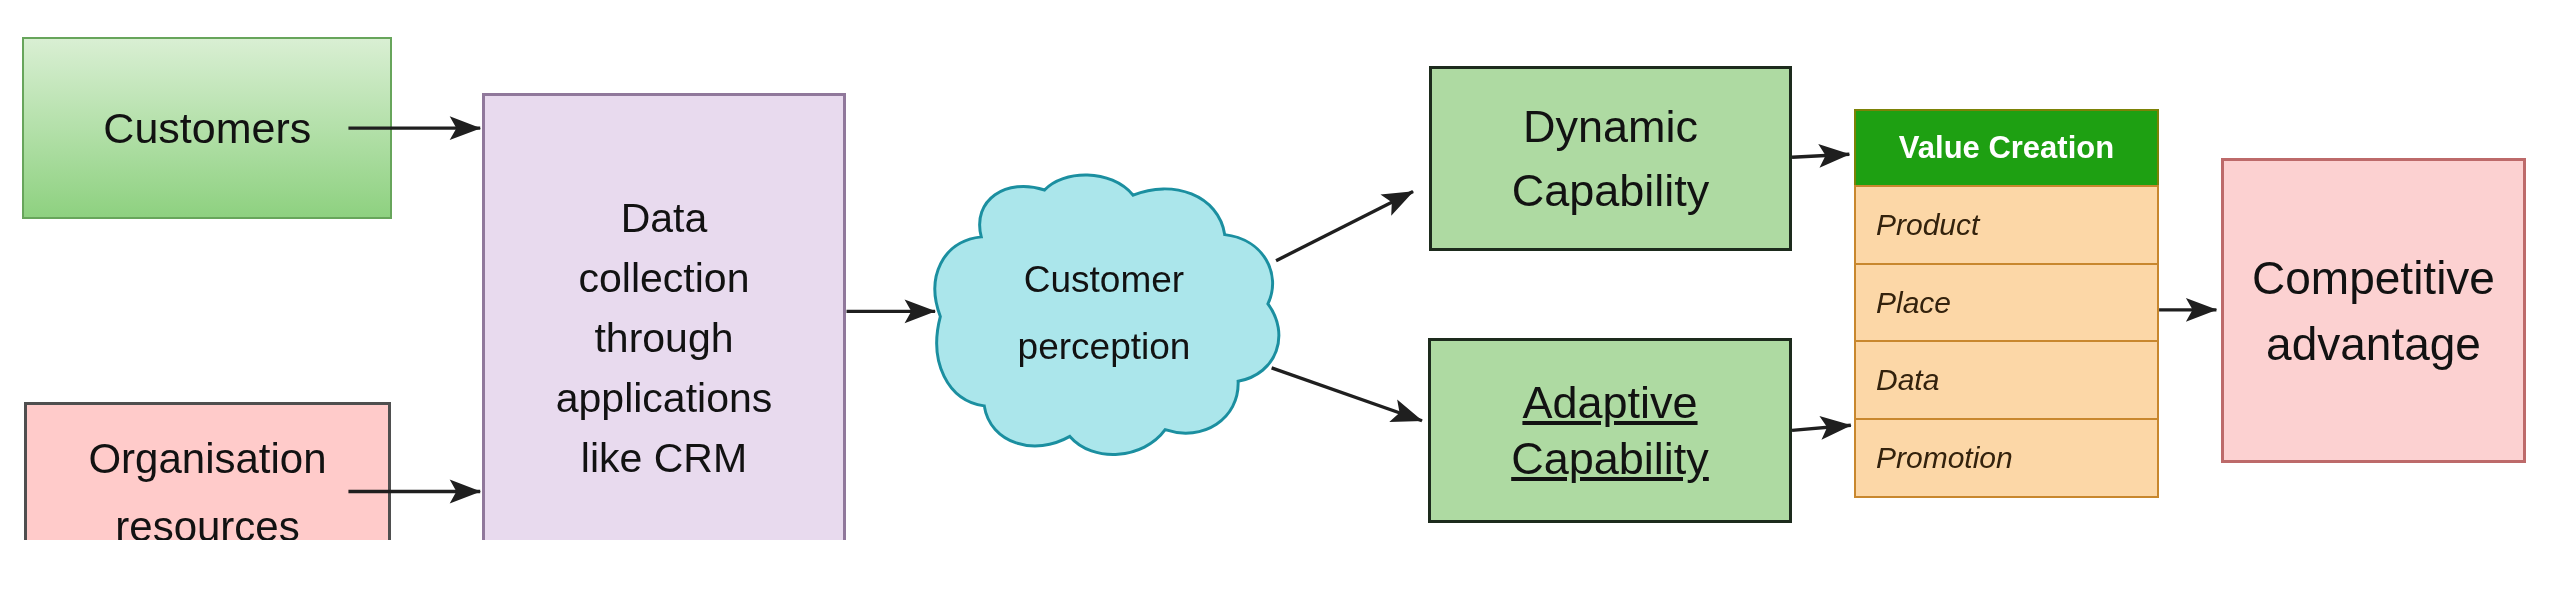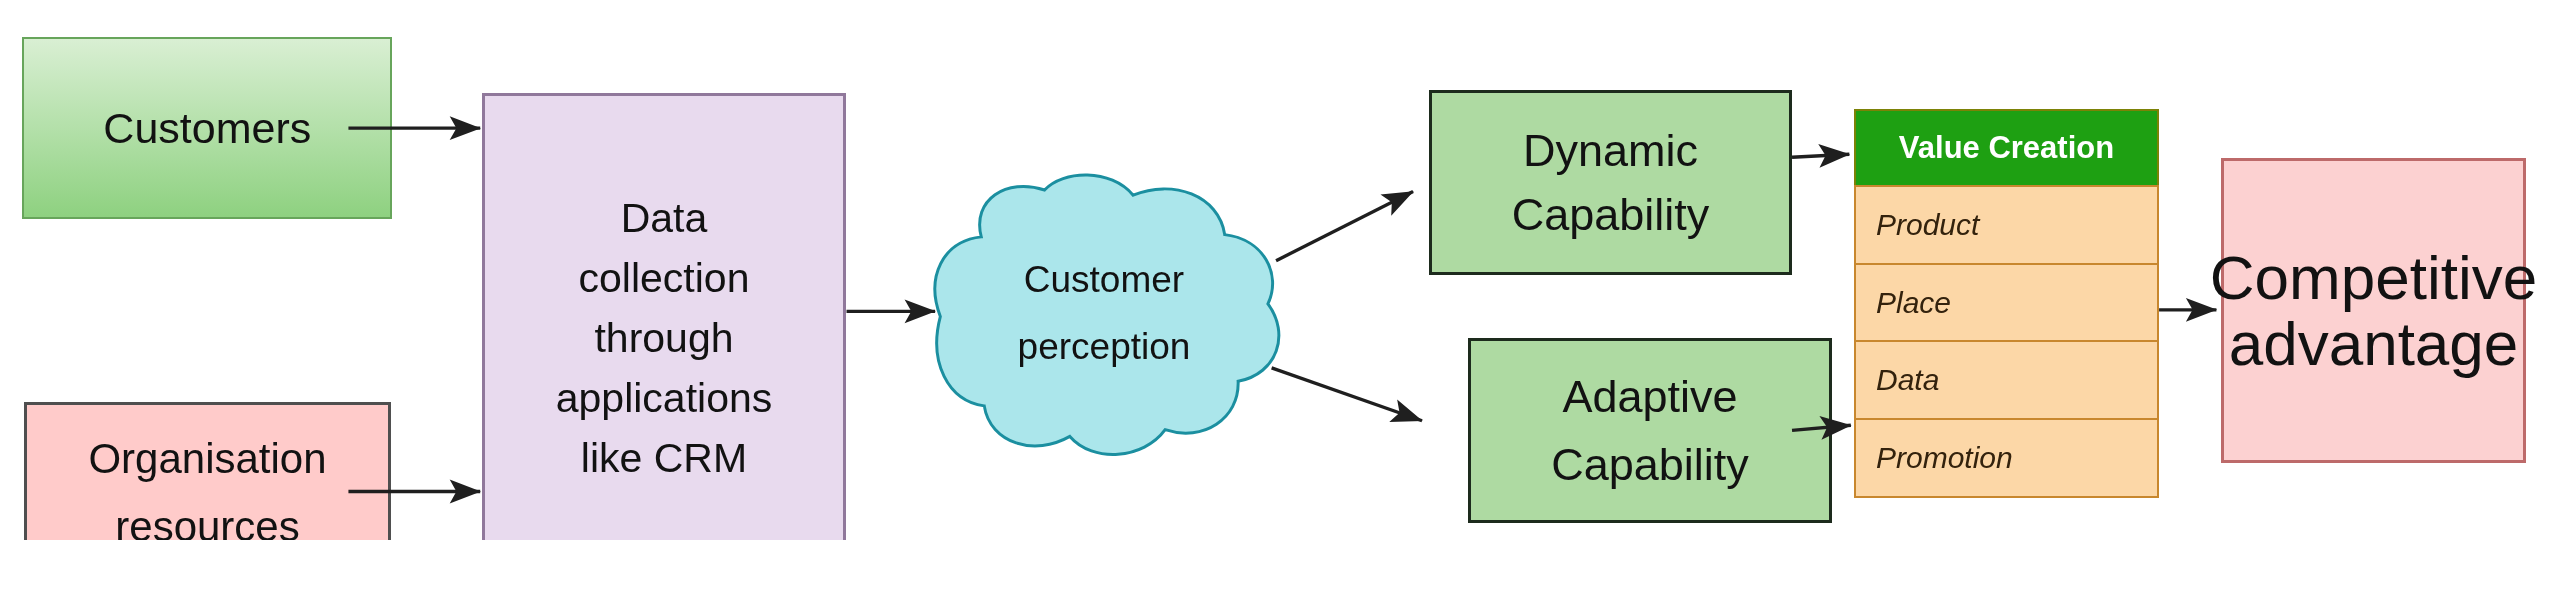--- a/index.html
+++ b/index.html
@@ -46,33 +46,33 @@
   .cloud-label{
     position:absolute;left:933px;top:246px;width:342px;height:134px;
     display:flex;align-items:center;justify-content:center;text-align:center;
     font-size:37px;line-height:67px;z-index:4;
   }
   .cloud-label .lbl{white-space:pre-line;}
   .node-dynamic{
     left:1429px;top:66px;width:363px;height:185px;
     background:var(--capability_fill);
     border:3.7px solid var(--capability_border);
-    font-size:45px;line-height:64px;margin-top:24px;
+    font-size:45px;line-height:64px;
   }
   .node-adaptive{
-    left:1468px;top:338px;width:364px;height:185px;
+    left:1428px;top:338px;width:364px;height:185px;
     background:var(--capability_fill);
     border:3.7px solid var(--capability_border);
-    font-size:45px;line-height:68px;
+    font-size:45px;line-height:56px;text-decoration:underline;
   }
   .node-competitive{
     left:2221px;top:158px;width:305px;height:305px;
     background:var(--competitive_fill);
     border:3.7px solid var(--competitive_border);
-    font-size:62px;line-height:66px;
+    font-size:46px;line-height:66px;
   }
   .vtable{
     position:absolute;left:1854px;top:109px;width:305px;z-index:2;
   }
   .vtable .thead{
     box-sizing:border-box;height:78px;width:305px;
     background:var(--value_header_fill);
     border:2.2px solid var(--value_header_border);
     color:var(--value_header_text);
     display:flex;align-items:center;justify-content:center;

